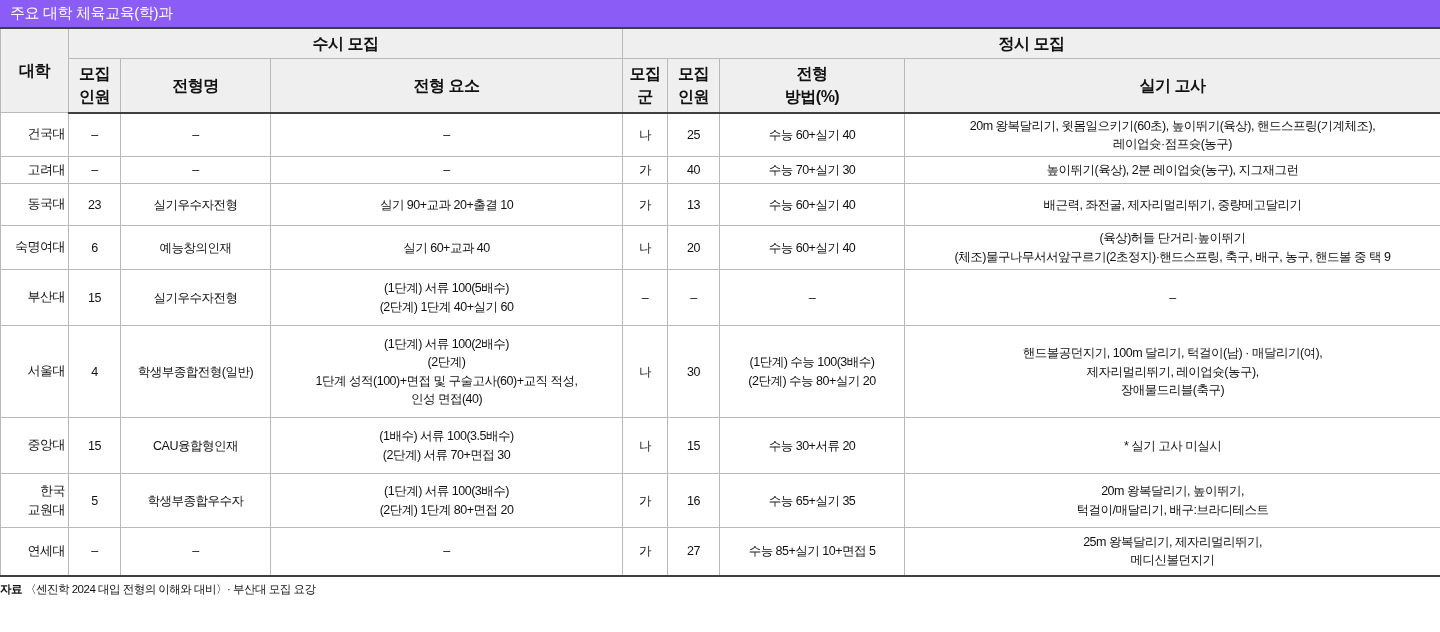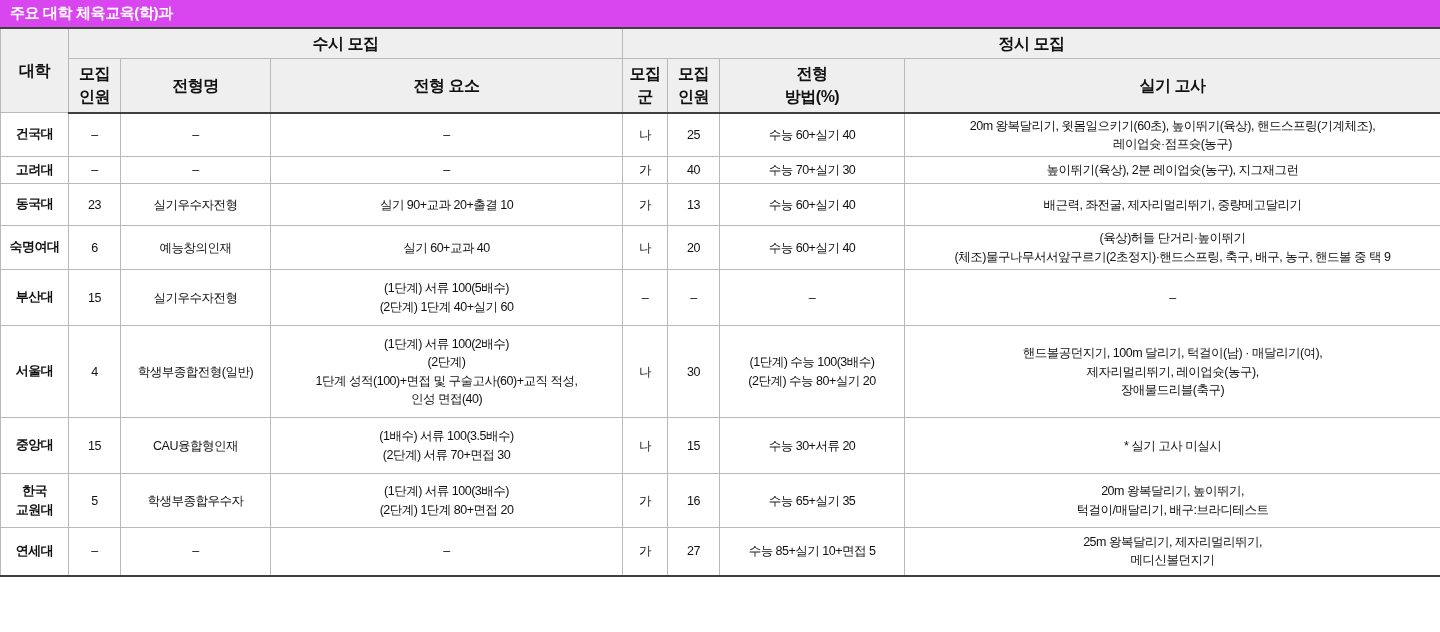--- a/index.html
+++ b/index.html
@@ -14,24 +14,24 @@
     color: #000;
     -webkit-font-smoothing: antialiased;
   }
   #root {
     width: 1440px;
     position: relative;
   }
 
   
   .title-bar {
-    background: #d946ef;
+    background: #8b5cf6;
     color: #ffffff;
     font-size: 15px;
-    font-weight: bold;
+    font-weight: normal;
     padding: 5px 10px 6px 10px;
     letter-spacing: -0.4px;
     box-sizing: border-box;
     height: 27px;
     line-height: 16px;
   }
 
   
   table.main {
     border-collapse: collapse;
@@ -59,22 +59,23 @@
     height: 26px;
   }
   table.main thead tr.sub th {
     height: 44px;
   }
   table.main tbody td {
     background: #ffffff;
     color: #111;
   }
   table.main tbody td.univ {
-    font-weight: bold;
+    font-weight: normal;
     font-size: 13px;
+    text-align: right;
   }
   
   table.main {
     border-top: 2px solid #3f3f3f;
     border-bottom: 2px solid #3f3f3f;
     border-left: 1px solid #b9b9b9;
     border-right: 1px solid #b9b9b9;
   }
   table.main thead tr.sub th {
     border-bottom: 2px solid #3f3f3f;
@@ -245,14 +246,18 @@
         <td class="cell-multiline">–</td>
         <td class="sep-left">가</td>
         <td>27</td>
         <td class="cell-multiline">수능 85+실기 10+면접 5</td>
         <td class="cell-multiline">25m 왕복달리기, 제자리멀리뛰기,
 메디신볼던지기</td>
       </tr>
     </tbody>
   </table>
 
+  <div class="source">
+    <span class="label">자료</span>
+    <span class="text">〈센진학 2024 대입 전형의 이해와 대비〉· 부산대 모집 요강</span>
+  </div>
 
 </div>
 
 </body></html>

